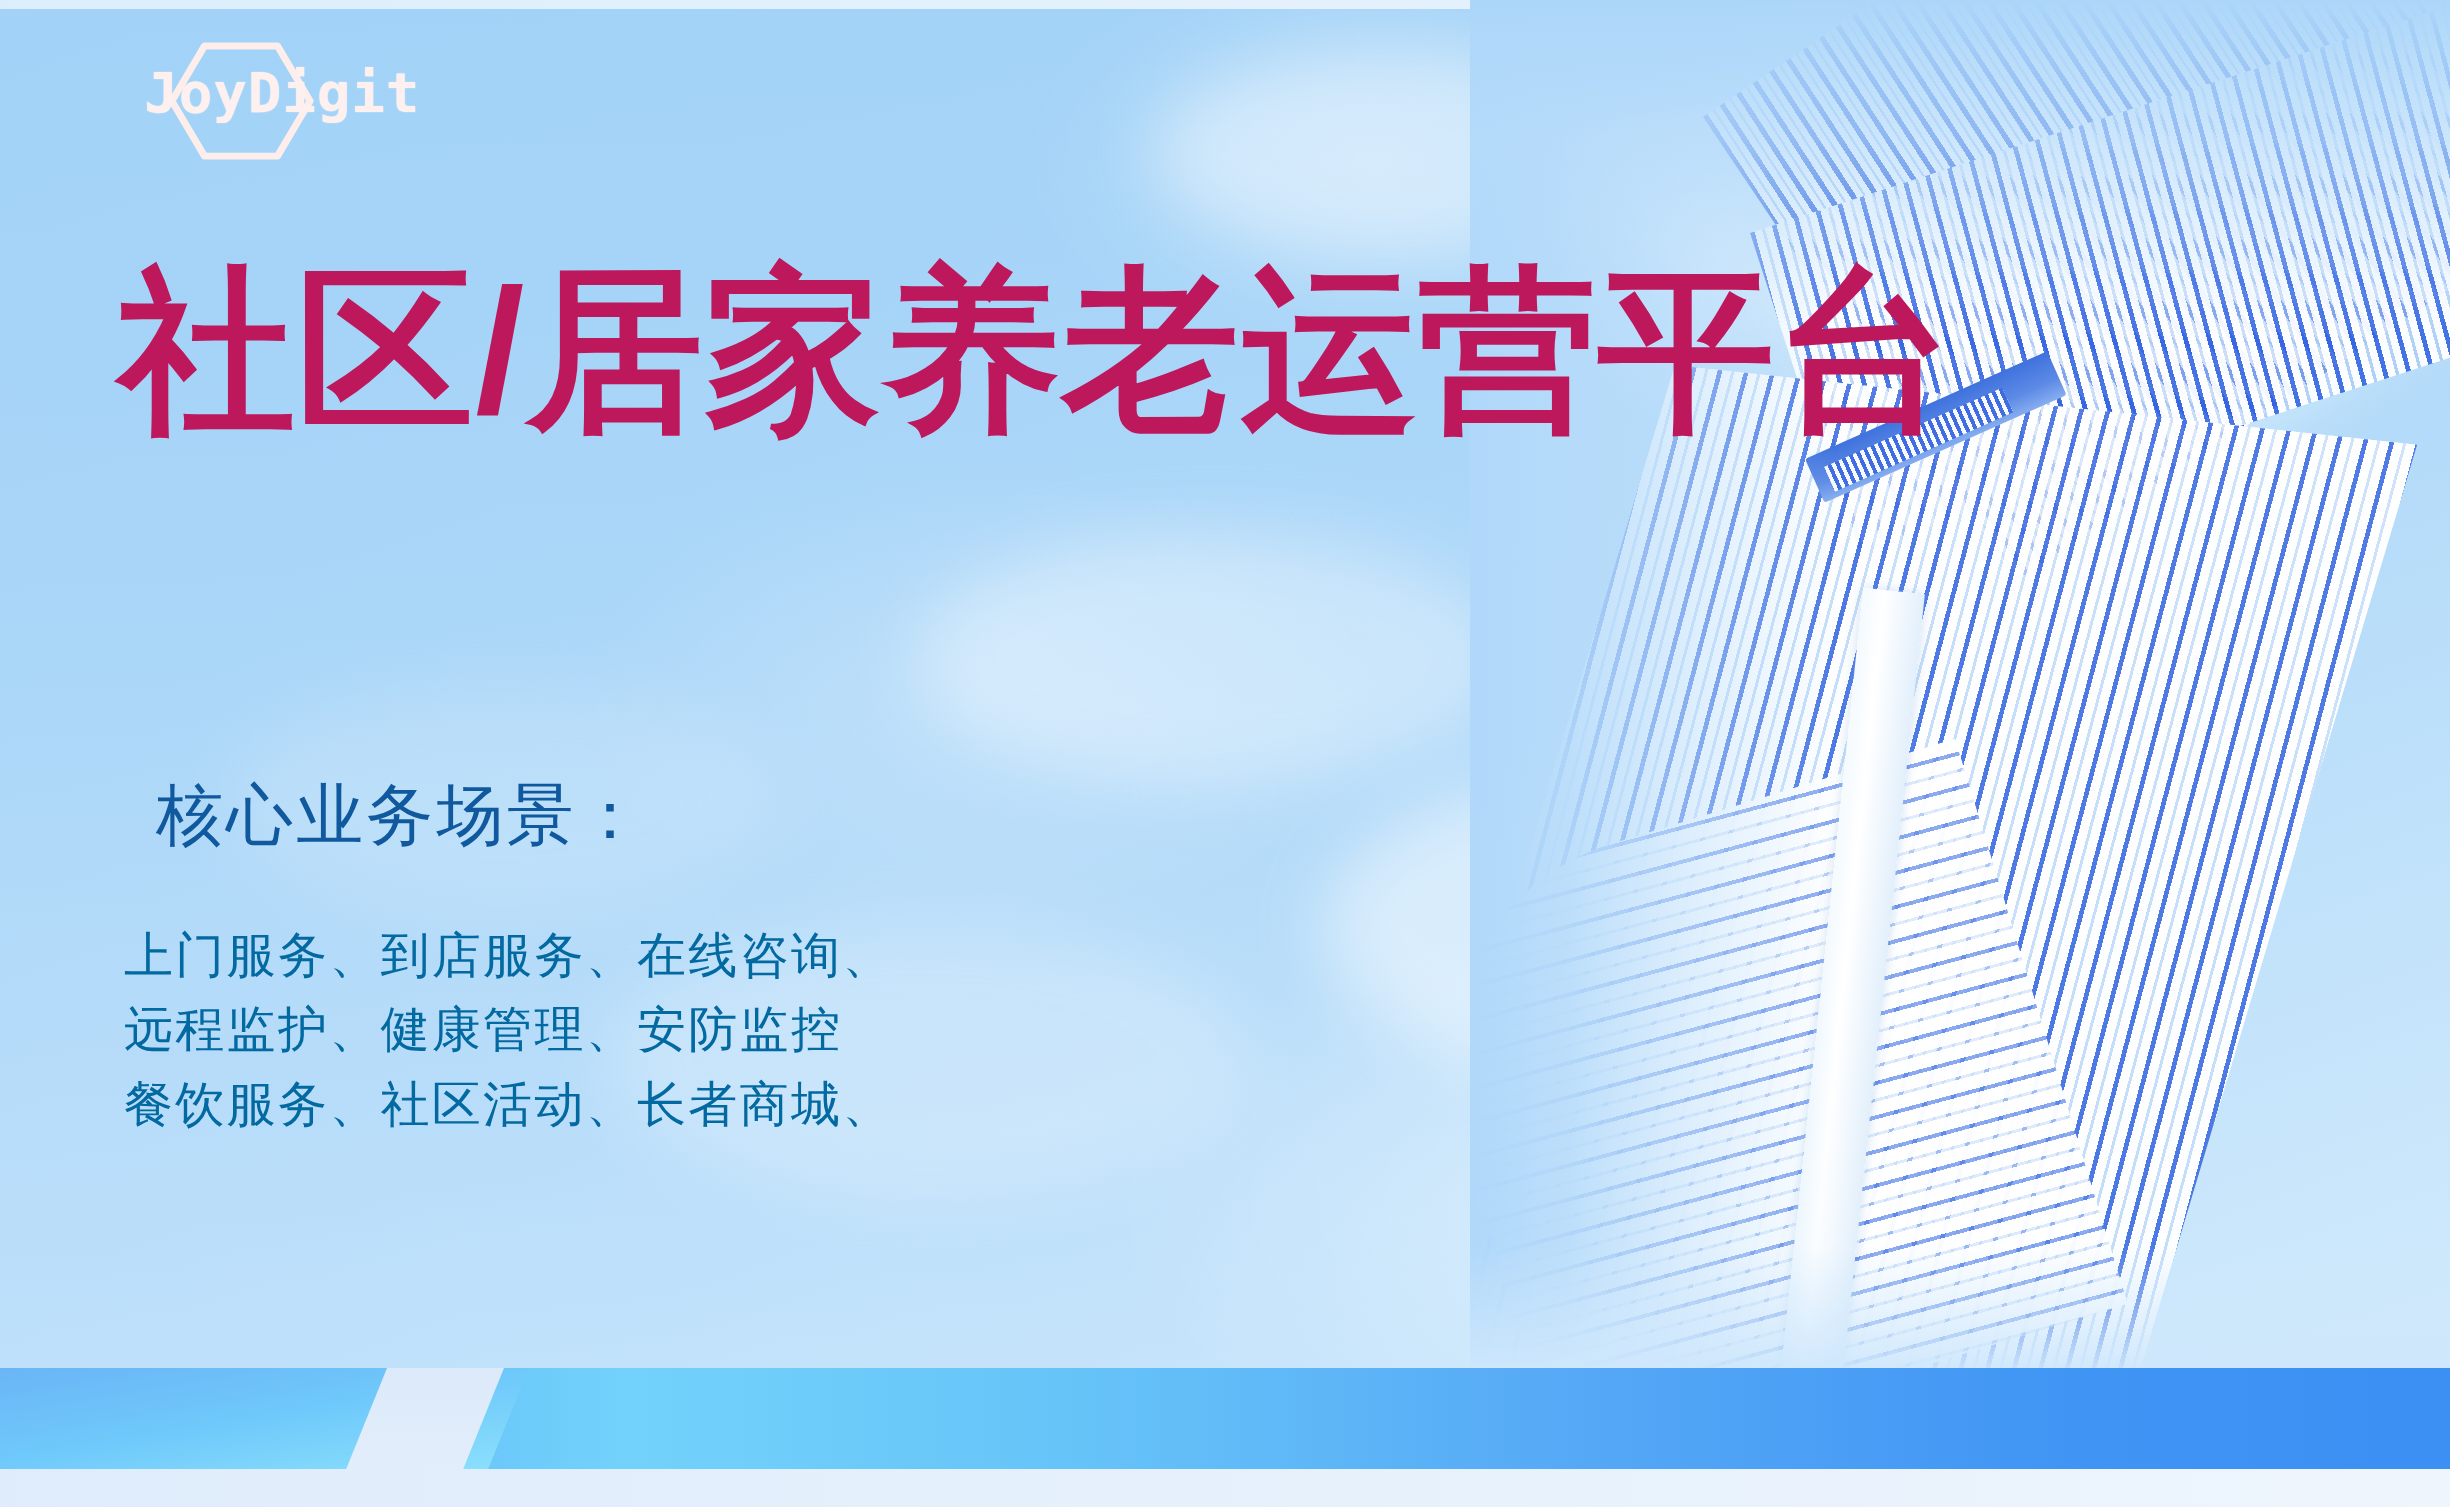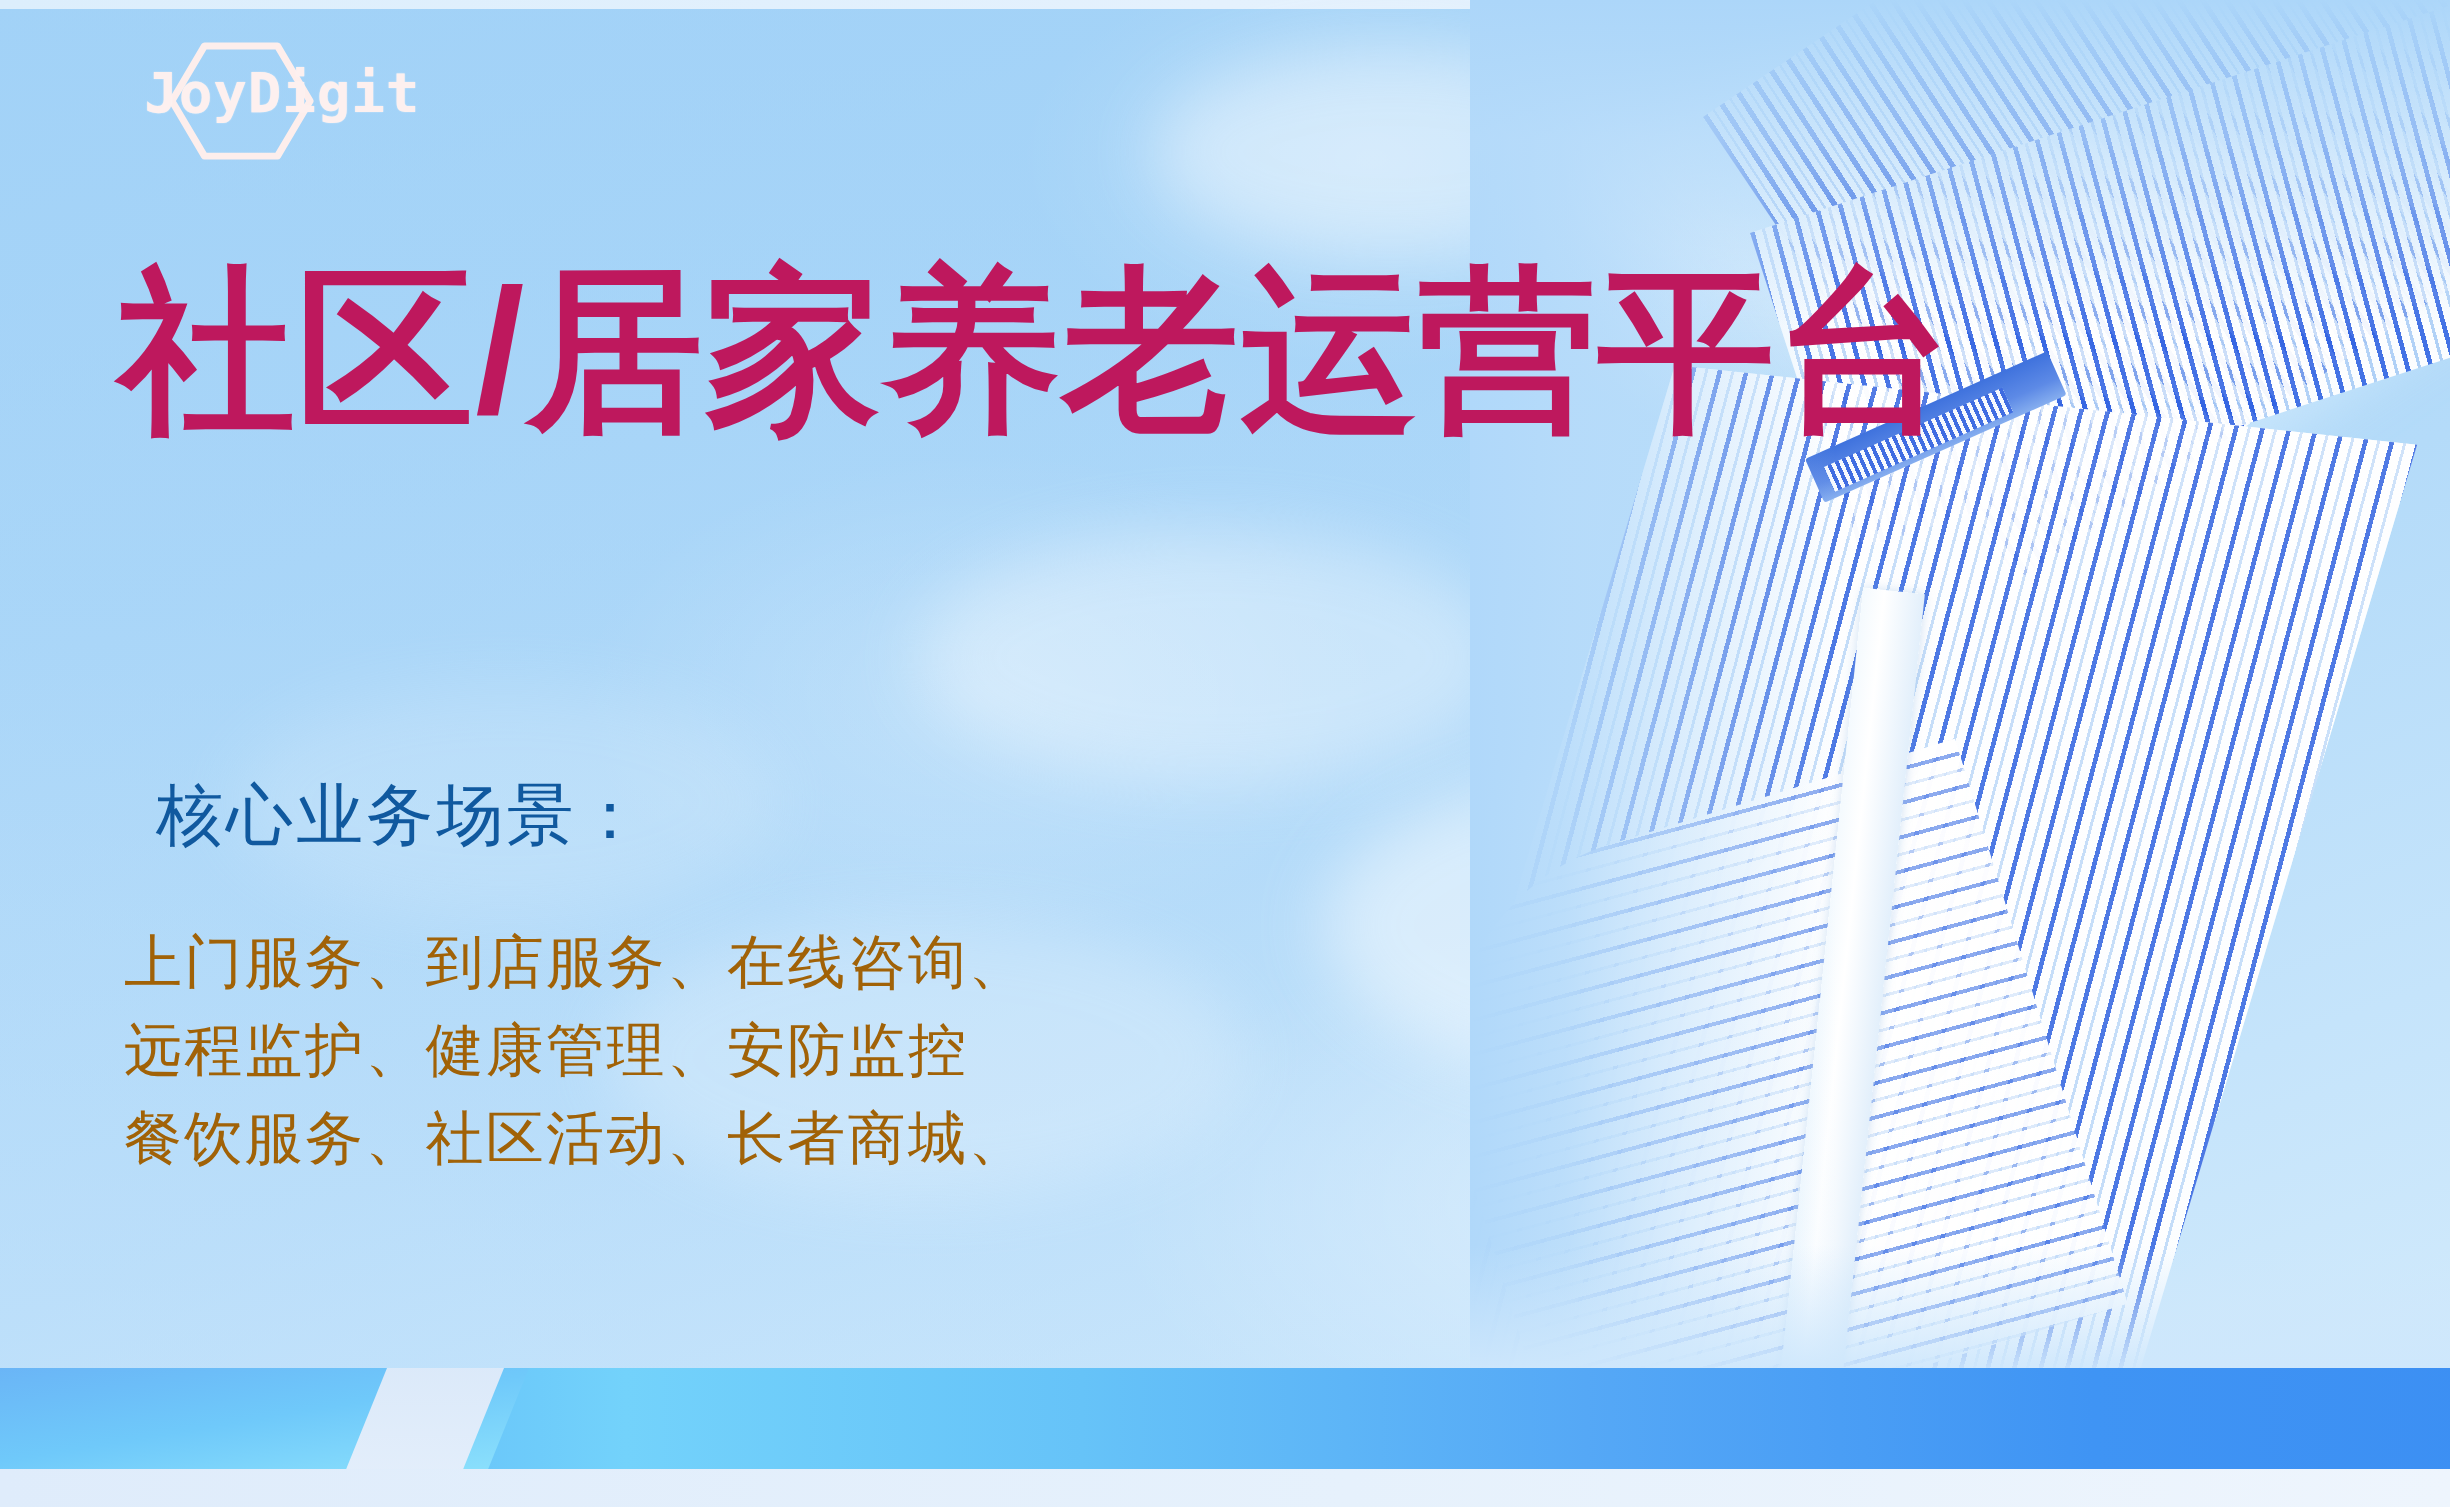--- a/index.html
+++ b/index.html
@@ -249,24 +249,24 @@
     margin-left: 8px;
   }
 
   
   .body-lines {
     position: absolute;
     left: 124px; top: 918px;
     z-index: 20;
   }
   .body-line {
-    font-size: 58px;
+    font-size: 49px;
     line-height: 1.52;
     font-weight: 500;
-    color: #a16207;
+    color: #0369a1;
     letter-spacing: 2.3px;
     white-space: nowrap;
   }
 
   
   .bottom-band {
     position: absolute;
     left: 0; bottom: 0;
     width: 100%; height: 140px;
     z-index: 15;

